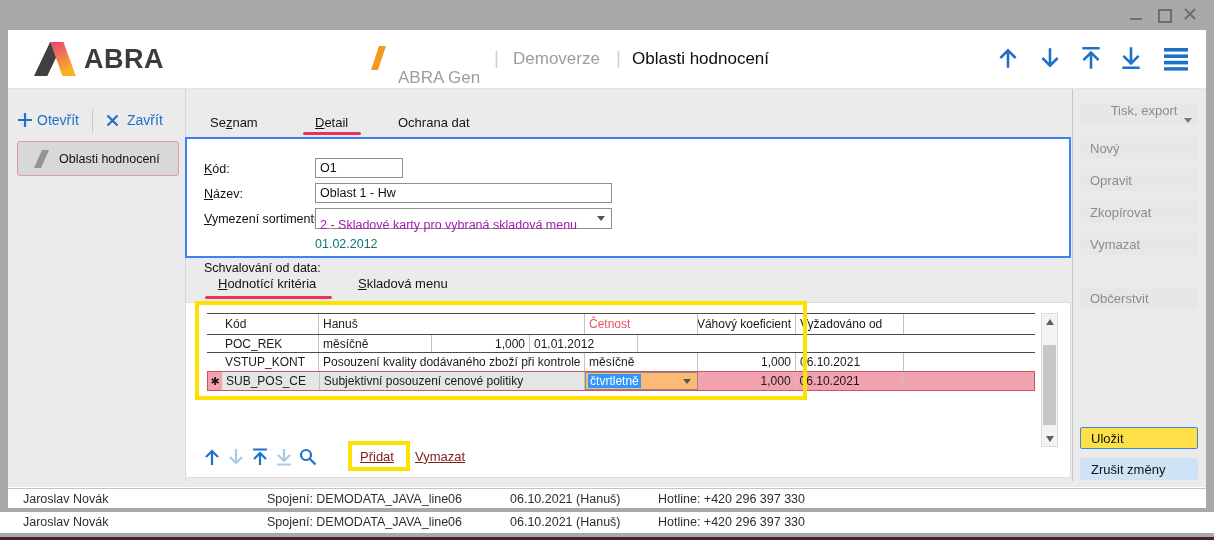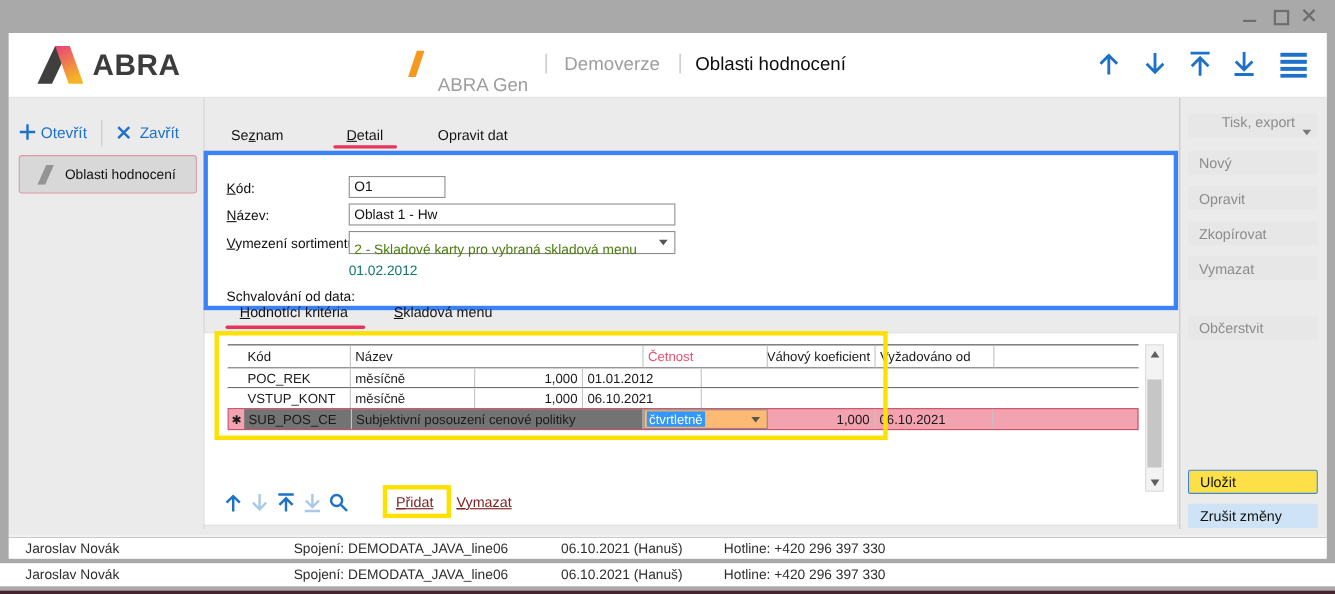--- a/index.html
+++ b/index.html
@@ -37,51 +37,51 @@
   .ls-bar{position:absolute;left:84px;top:-2px;width:1px;height:24px;background:#c9c9c9;}
   .ls-item{position:absolute;left:9px;top:52px;width:160px;height:33px;background:#d8d8d8;
            border:1px solid #dd9aa7;border-radius:3px;display:flex;align-items:center;cursor:pointer;}
   .ls-item .slash{margin-left:16px;margin-right:10px;}
   .ls-item .lbl{font-size:12.5px;color:#111;}
   
   .tab{position:absolute;top:26px;font-size:13px;color:#141414;cursor:pointer;}
   #tab-seznam{left:202px;} #tab-detail{left:307px;} #tab-ochrana{left:390px;}
   .tab-underline{position:absolute;left:295px;top:43px;width:58px;height:3px;background:#e8345a;border-radius:2px;}
   
-  .form-panel{position:absolute;left:177px;top:48px;width:886px;height:145px;background:#fff;border:4px solid #3b82f6;box-sizing:border-box;}
+  .form-panel{position:absolute;left:177px;top:48px;width:886px;height:121px;background:#fff;border:2px solid #3b82f6;box-sizing:border-box;}
   .flabel{position:absolute;left:17px;font-size:12.5px;color:#111;}
   .ffield{position:absolute;left:128px;background:#fff;border:1px solid #8f8f8f;font-size:12.5px;color:#111;
           box-sizing:border-box;padding:0 4px;font-family:"Liberation Sans",sans-serif;}
   .fl1{top:23px;} .fl2{top:48px;} .fl3{top:73px;} .fl4{top:98px;margin-top:24px;}
   #f-kod{top:19px;width:88px;height:20px;}
   #f-nazev{top:44px;width:297px;height:20px;}
   .fselect{position:absolute;left:128px;top:69px;width:297px;height:21px;background:#fff;border:1px solid #8f8f8f;
            box-sizing:border-box;display:flex;align-items:center;cursor:pointer;}
-  .fselect .txt{font-size:12.5px;color:#4d7c0f;padding-left:4px;flex:1;white-space:nowrap;overflow:hidden;margin-top:12px;}
+  .fselect .txt{font-size:12.5px;color:#a21caf;padding-left:4px;flex:1;white-space:nowrap;overflow:hidden;margin-top:12px;}
   .caret{width:0;height:0;border-left:4px solid transparent;border-right:4px solid transparent;border-top:5px solid #555;margin-right:6px;}
   .fstatic{position:absolute;left:128px;top:98px;font-size:12.5px;color:#0f766e;}
   
   .subtab{position:absolute;top:187px;font-size:13px;color:#141414;cursor:pointer;}
   #st-krit{left:210px;} #st-menu{left:350px;}
   .subtab-underline{position:absolute;left:197px;top:207px;width:127px;height:3px;background:#e8345a;border-radius:2px;}
   
   .table-panel{position:absolute;left:177px;top:213px;width:886px;height:176px;background:#fff;border:1px solid #ddd;box-sizing:border-box;}
   .trow{position:absolute;left:199px;width:828px;display:flex;align-items:stretch;font-size:12px;color:#1a1a1a;box-sizing:border-box;background:#fff;}
   .thead{top:224px;height:22px;border-top:1px solid #4c4c4c;border-bottom:1px solid #4c4c4c;cursor:pointer;}
   .tr1{top:246px;height:18px;border-bottom:1px solid #4c4c4c;}
   .tr2{top:264px;height:18px;}
   .tr3{top:282px;height:20px;background:#f3a2af;border:1px solid #c75168;}
   .tc{box-sizing:border-box;border-right:1px solid #c3c3c3;padding:0 4px;display:flex;align-items:center;
       overflow:hidden;white-space:nowrap;}
   .tc.rh{width:14px;padding:0;justify-content:center;border-right:none;}
   .tc.kod{width:98px;} .tc.naz{width:266px;} .tc.cet{width:113px;} .tc.koef{width:98px;justify-content:flex-end;}
   .tc.od{width:108px;} .tc.emp{width:131px;border-right:none;}
   .thead .cet{color:#e8506e;}
   .tr3 .rh{background:#f3a2af;font-size:11px;}
-  .tr3 .kod,.tr3 .naz{background:#737373;}
+  .tr3 .kod,.tr3 .naz{background:#e5e5e5;}
   .tr3 .cet{background:#fdba74;border:1px solid #8a8a8a;padding:0;}
   .tr3 .cet .edwrap{flex:1;display:flex;align-items:center;height:100%;}
   .tr3 .cet .sel{background:#3296fa;color:#fff;padding:0 2px;margin-left:2px;font-size:12px;}
   .tr3 .cet .caret{margin-left:auto;}
   
   .scrollbar{position:absolute;left:1033px;top:224px;width:17px;height:134px;background:#f3f3f3;border:1px solid #dcdcdc;box-sizing:border-box;}
   .sb-btn{position:absolute;left:0;width:15px;height:15px;display:flex;align-items:center;justify-content:center;cursor:pointer;}
   .sb-up{top:0;} .sb-down{bottom:0;}
   .tri-up{width:0;height:0;border-left:4px solid transparent;border-right:4px solid transparent;border-bottom:6px solid #5f5f5f;}
   .tri-down{width:0;height:0;border-left:4px solid transparent;border-right:4px solid transparent;border-top:6px solid #5f5f5f;}
@@ -201,21 +201,21 @@
       </div>
       <div class="ls-item">
         <svg class="slash" width="15" height="18" viewBox="0 0 15 18">
           <polygon points="0,18 8,0 15,0 7,18" fill="#949494"></polygon>
           </svg>
         <span class="lbl">Oblasti hodnocení</span>
       </div>
 
       <span class="tab" id="tab-seznam">Se<u>z</u>nam</span>
       <span class="tab" id="tab-detail"><u>D</u>etail</span>
-      <span class="tab" id="tab-ochrana">Opravit dat</span>
+      <span class="tab" id="tab-ochrana">Ochrana dat</span>
       <div class="tab-underline"></div>
 
       <div class="form-panel">
         <span class="flabel fl1"><u>K</u>ód:</span>
         <input class="ffield" id="f-kod" readonly="" value="O1" style="">
         <span class="flabel fl2"><u>N</u>ázev:</span>
         <input class="ffield" id="f-nazev" readonly="" value="Oblast 1 - Hw" style="">
         <span class="flabel fl3"><u>V</u>ymezení sortimentu:</span>
         <div class="fselect">
           <span class="txt">2 - Skladové karty pro vybraná skladová menu</span>
@@ -227,39 +227,40 @@
 
       <span class="subtab" id="st-krit"><u>H</u>odnotící kritéria</span>
       <span class="subtab" id="st-menu"><u>S</u>kladová menu</span>
       <div class="subtab-underline"></div>
 
       <div class="table-panel"></div>
 
       <div class="trow thead">
         <div class="tc rh"></div>
         <div class="tc kod">Kód</div>
-        <div class="tc naz">Název</div>
+        <div class="tc naz">Hanuš</div>
         <div class="tc cet">Četnost</div>
         <div class="tc koef">Váhový koeficient</div>
         <div class="tc od">Vyžadováno od</div>
         <div class="tc emp"></div>
       </div>
 
       <div class="trow tr1">
         <div class="tc rh"></div>
         <div class="tc kod">POC_REK</div>
         <div class="tc cet">měsíčně</div>
         <div class="tc koef">1,000</div>
         <div class="tc od">01.01.2012</div>
         <div class="tc emp"></div>
       </div>
 
       <div class="trow tr2">
         <div class="tc rh"></div>
         <div class="tc kod">VSTUP_KONT</div>
+        <div class="tc naz">Posouzení kvality dodávaného zboží při kontrole</div>
         <div class="tc cet">měsíčně</div>
         <div class="tc koef">1,000</div>
         <div class="tc od">06.10.2021</div>
         <div class="tc emp"></div>
       </div>
 
       <div class="trow tr3">
         <div class="tc rh">✱</div>
         <div class="tc kod">SUB_POS_CE</div>
         <div class="tc naz">Subjektivní posouzení cenové politiky</div>

